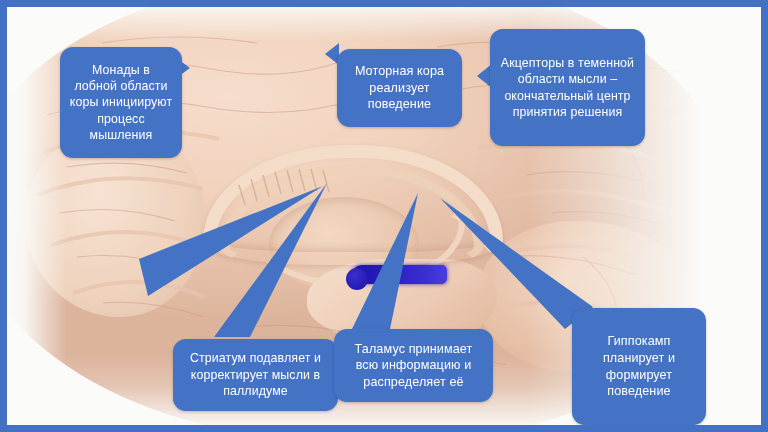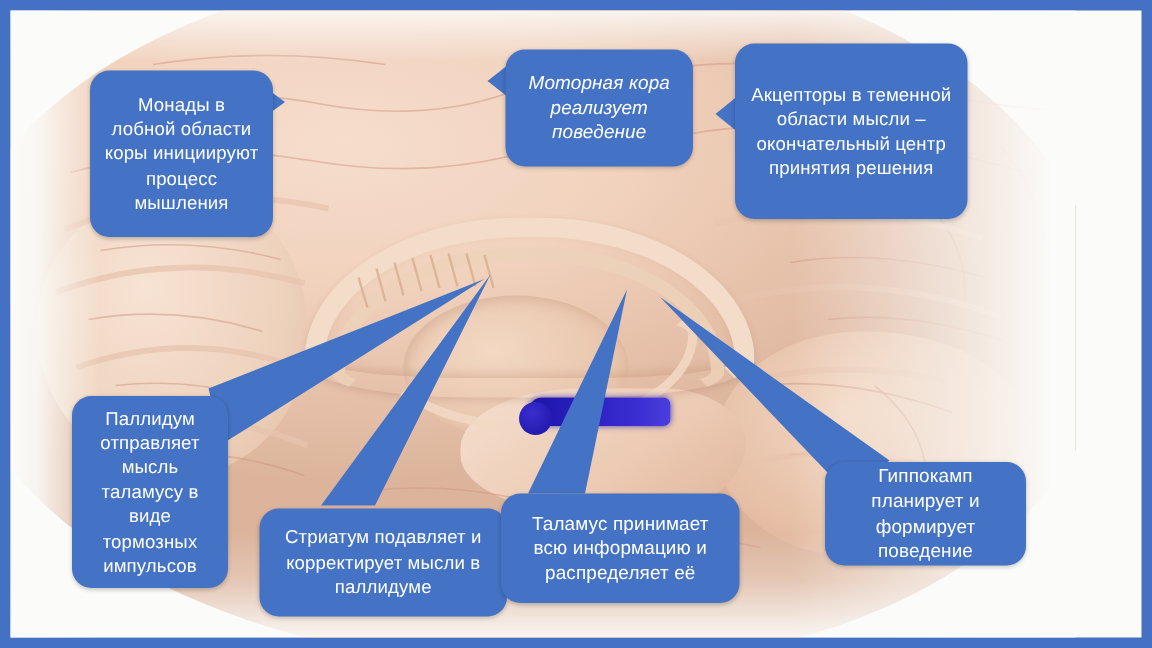--- a/index.html
+++ b/index.html
@@ -163,26 +163,26 @@
   .callout span { display: block; width: 100%; }
 
   
   .tail {
     position: absolute;
     width: 0; height: 0;
   }
 
   
   #callout-monads      { left: 53px;  top: 40px;  width: 122px; height: 111px; font-size: 12.4px; text-align: center; }
-  #callout-motor       { left: 330px; top: 26px;  width: 125px; height: 78px;  font-size: 12.6px; font-style: italic; }
+  #callout-motor       { left: 330px; top: 42px;  width: 125px; height: 78px;  font-size: 12.6px; }
   #callout-acceptors   { left: 483px; top: 22px;  width: 155px; height: 117px; font-size: 12.4px; }
   #callout-pallidum    { left: 41px;  top: 257px; width: 104px; height: 128px; font-size: 12.4px; }
   #callout-striatum    { left: 166px; top: 332px; width: 165px; height: 72px;  font-size: 12.4px; }
   #callout-thalamus    { left: 327px; top: 322px; width: 159px; height: 73px;  font-size: 12.6px; }
-  #callout-hippocampus { left: 543px; top: 301px; width: 134px; height: 69px;  font-size: 12.6px; }
+  #callout-hippocampus { left: 565px; top: 301px; width: 134px; height: 117px;  font-size: 12.6px; }
 
   
   #tail-acceptors {
     left: 470px; top: 56px;
     border-top: 13px solid transparent;
     border-bottom: 13px solid transparent;
     border-right: 16px solid #4472c4;
   }
   #tail-motor {
     left: 318px; top: 36px;
@@ -286,23 +286,20 @@
     <div class="tail" id="tail-motor"></div>
     <div class="callout" id="callout-motor">
       <span>Моторная кора реализует поведение</span>
     </div>
 
     <div class="tail" id="tail-acceptors"></div>
     <div class="callout" id="callout-acceptors">
       <span>Акцепторы в теменной области мысли – окончательный центр принятия решения</span>
     </div>
 
-    <div class="callout" id="callout-pallidum">
-      <span>Паллидум отправляет мысль таламусу в виде тормозных импульсов</span>
-    </div>
 
     <div class="callout" id="callout-striatum">
       <span>Стриатум подавляет и корректирует мысли в паллидуме</span>
     </div>
 
     <div class="callout" id="callout-thalamus">
       <span>Таламус принимает всю информацию и распределяет её</span>
     </div>
 
     <div class="callout" id="callout-hippocampus">

